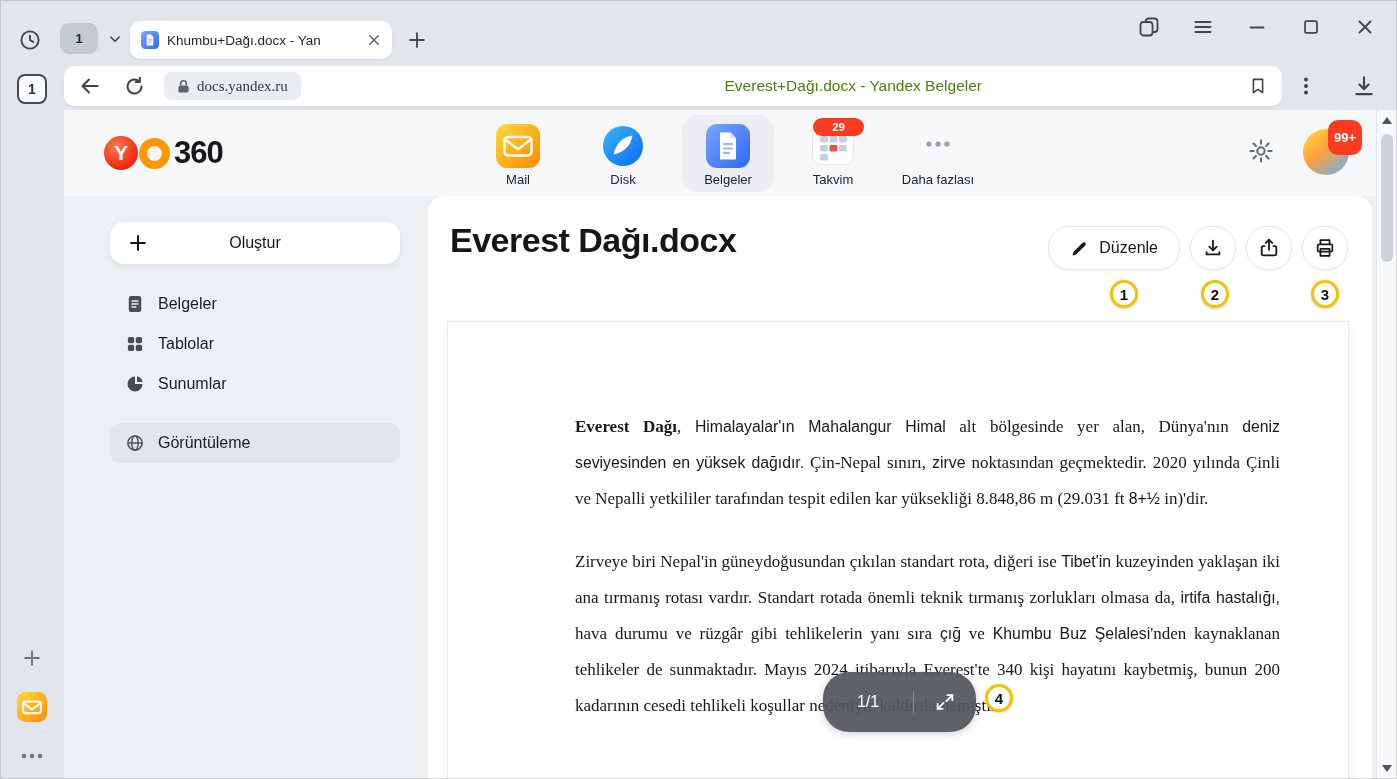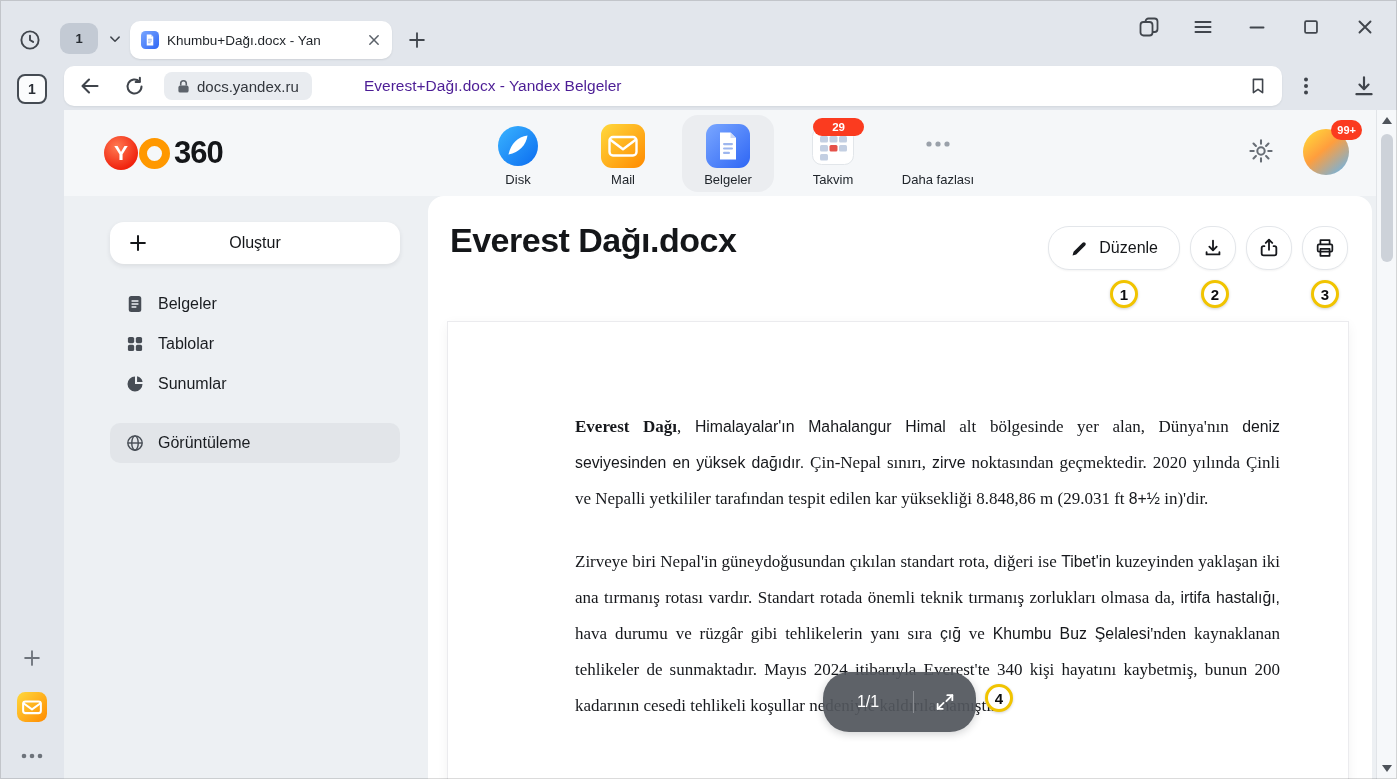--- a/index.html
+++ b/index.html
@@ -20,22 +20,22 @@
   .winctl { right:19px; top:14px; display:flex; gap:28px; }
   .winctl .wbtn { width:26px; height:26px; display:flex; align-items:center; justify-content:center; }
 
   
   .sidekey { left:17px; top:74px; width:30px; height:30px; border:2px solid #454b53; border-radius:8px; background:#fbfcfd; font-size:14px; font-weight:700; color:#2a2f36; }
   .addressbar { left:64px; top:66px; width:1218px; height:40px; background:#fff; border-radius:10px; display:flex; align-items:center; box-shadow:0 1px 2px rgba(30,35,40,.08); }
   .nav-btn { width:26px; height:26px; display:flex; align-items:center; justify-content:center; flex:none; }
   .nav-back { margin-left:13px; }
   .nav-refresh { margin-left:18px; }
   .urlchip { margin-left:17px; height:28px; border-radius:8px; background:#e9ecf0; display:flex; align-items:center; gap:7px; padding:0 13px; flex:none; }
-  .urlchip .dom { font-size:15px; color:#33373d; }
-  .pagetitle { position:absolute; left:300px; right:300px; text-align:left; font-size:15.5px; color:#4c1d95; white-space:nowrap; overflow:hidden; }
+  .urlchip .dom { font-size:15px; color:#33373d;font-family:Liberation Serif, serif; }
+  .pagetitle { position:absolute; left:300px; right:300px; text-align:right; font-size:15.5px; color:#4d7c0f; white-space:nowrap; overflow:hidden; }
   .bookmark-btn { position:absolute; right:14px; top:10px; width:20px; height:20px; }
   .kebab-btn { left:1294px; top:74px; width:24px; height:24px; }
   .dl-btn { left:1350px; top:72px; width:28px; height:28px; }
 
   
   .strip-plus { left:20px; top:646px; width:24px; height:24px; }
   .strip-msg { left:17px; top:692px; width:30px; height:30px; }
   .strip-dots { left:19px; top:748px; width:26px; height:16px; }
 
   
@@ -46,21 +46,21 @@
   .logo-o { width:31px; height:31px; border-radius:50%; border:8.5px solid #ff9800; margin-left:1px; }
   .logo-360 { margin-left:4px; font-size:31px; font-weight:800; letter-spacing:-1px; color:#141619; }
   .services { position:absolute; left:50%; top:5px; transform:translateX(-50%); margin-left:8px; display:flex; gap:13px; }
   .svc { width:92px; height:77px; border-radius:16px; display:flex; flex-direction:column; align-items:center; padding-top:9px; }
   .svc.active { background:#ebedf0; }
   .svc-ic { width:44px; height:44px; position:relative; flex:none; }
   .svc-label { margin-top:4px; font-size:13px; color:#21262c; white-space:nowrap; }
   .svc-badge { position:absolute; top:-6px; right:-9px; min-width:24px; height:18px; background:#fb3b1f; border-radius:9px; color:#fff; font-size:11.5px; font-weight:700; display:flex; align-items:center; justify-content:center; padding:0 19px; }
   .gear-btn { position:absolute; right:102px; top:28px; width:26px; height:26px; }
   .avatar { position:absolute; right:27px; top:19px; width:46px; height:46px; border-radius:50%; background:linear-gradient(140deg,#ffd93b 5%,#ff9e3d 45%,#58b7ff 100%); }
-  .av-badge { position:absolute; top:-9px; right:-13px; background:#fb3b1f; color:#fff; font-size:11px; font-weight:700; padding:4px 6px; border-radius:10px;margin-left:16px; }
+  .av-badge { position:absolute; top:-9px; right:-13px; background:#fb3b1f; color:#fff; font-size:13px; font-weight:700; padding:10px 6px; border-radius:10px;margin-left:16px; }
 
   .content { position:absolute; left:0; top:86px; right:0; bottom:0; background:#edf0f3; }
   .create-btn { position:absolute; left:46px; top:26px; width:290px; height:42px; background:#fff; border:0; border-radius:14px; box-shadow:0 2px 5px rgba(30,35,40,.09); font-family:inherit; font-size:16px; font-weight:500; color:#141619; display:flex; align-items:center; justify-content:center; cursor:pointer; }
   .create-plus { position:absolute; left:17px; top:10px; width:22px; height:22px; }
   .snav { position:absolute; left:46px; top:88px; width:290px; }
   .sitem { height:40px; border-radius:10px; display:flex; align-items:center; gap:13px; padding:0 15px; font-size:16px; color:#1a1d21; cursor:pointer; }
   .sitem.active { background:#e2e5e9; margin-top:19px; }
   .sitem .si { width:20px; height:20px; flex:none; }
 
   .card { position:absolute; left:364px; top:0; width:944px; bottom:0; background:#fff; border-radius:16px 16px 0 0; overflow:hidden; }
@@ -242,35 +242,35 @@
     <div class="logo">
       <span class="logo-y">Y</span>
       <span class="logo-o"></span>
       <span class="logo-360">360</span>
     </div>
 
     <div class="services">
       <div class="svc">
         <div class="svc-ic">
           <svg width="44" height="44" viewBox="0 0 44 44">
-              <circle cx="22" cy="22" r="20" fill="url(#gdisk)"></circle>
-              <path d="M12.5 30.5c2.5-11 9-17.5 19-19-1.5 10-8 16.5-19 19z" fill="#fff"></path>
-            </svg>
-        </div>
-        <div class="svc-label">Disk</div>
+              <rect width="44" height="44" rx="11" fill="url(#gmail)"></rect>
+              <rect x="8.5" y="13" width="27" height="18.5" rx="3.5" fill="none" stroke="#fff" stroke-width="2.4"></rect>
+              <path d="M9 15.5L22 25.2l13-9.7" fill="none" stroke="#fff" stroke-width="2.4" stroke-linecap="round" stroke-linejoin="round"></path>
+            </svg>
+        </div>
+        <div class="svc-label">Mail</div>
       </div>
       <div class="svc">
         <div class="svc-ic">
           <svg width="44" height="44" viewBox="0 0 44 44">
-              <rect width="44" height="44" rx="11" fill="url(#gmail)"></rect>
-              <rect x="8.5" y="13" width="27" height="18.5" rx="3.5" fill="none" stroke="#fff" stroke-width="2.4"></rect>
-              <path d="M9 15.5L22 25.2l13-9.7" fill="none" stroke="#fff" stroke-width="2.4" stroke-linecap="round" stroke-linejoin="round"></path>
-            </svg>
-        </div>
-        <div class="svc-label">Mail</div>
+              <circle cx="22" cy="22" r="20" fill="url(#gdisk)"></circle>
+              <path d="M12.5 30.5c2.5-11 9-17.5 19-19-1.5 10-8 16.5-19 19z" fill="#fff"></path>
+            </svg>
+        </div>
+        <div class="svc-label">Disk</div>
       </div>
       <div class="svc active">
         <div class="svc-ic">
           <svg width="44" height="44" viewBox="0 0 44 44">
               <rect width="44" height="44" rx="11" fill="url(#gdoc)"></rect>
               <path d="M14 8.5h10.5l5.5 5.5v21.5H14z" fill="#fff"></path>
               <path d="M24.5 8.5l5.5 5.5h-5.5z" fill="#cdd9f6"></path>
               <rect x="17" y="19" width="10" height="2.2" rx="1.1" fill="#9db6ee"></rect>
               <rect x="17" y="23.4" width="10" height="2.2" rx="1.1" fill="#9db6ee"></rect>
               <rect x="17" y="27.8" width="7" height="2.2" rx="1.1" fill="#9db6ee"></rect>

